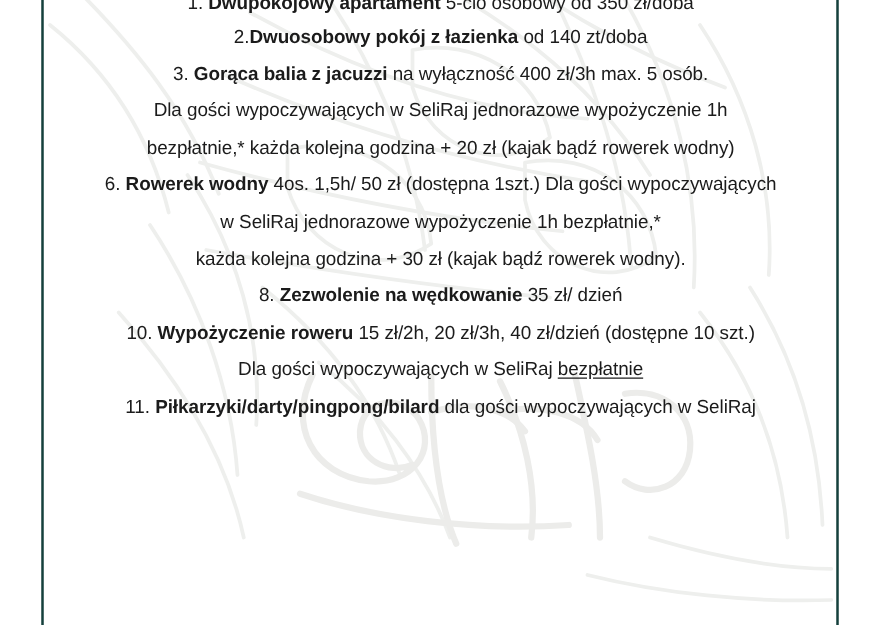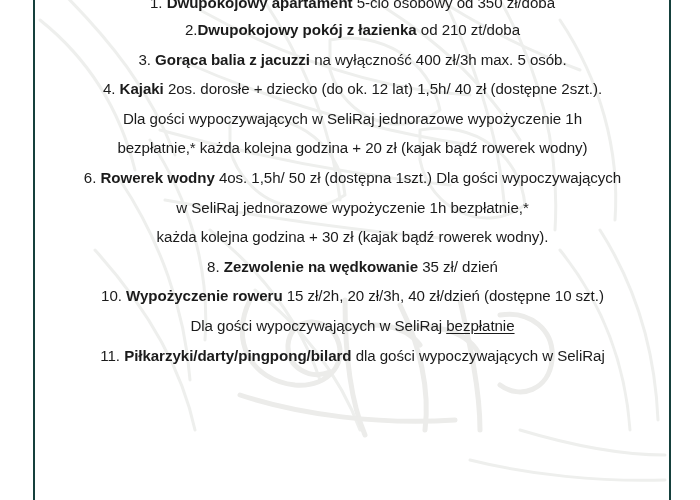--- a/index.html
+++ b/index.html
@@ -126,23 +126,22 @@
       <path d="M40 20 C 90 60, 120 110, 135 170"></path>
       <path d="M60 -10 C 110 40, 150 90, 175 155"></path>
     </g>
   </svg>
 
   <div class="v-rule left"></div>
   <div class="v-rule right"></div>
 
   <div id="content">
       <div class="line first"><span>1. </span><b>Dwupokojowy apartament</b><span>  5-cio  osobowy od 350 zł/doba</span></div>
-      <div class="line"><span>2.</span><b>Dwupokojowy pokój z łazienka</b><span> od 210 zt/doba</span></div>
+      <div class="line"><span>2.</span><b>Dwuosobowy pokój z łazienka</b><span> od 140 zt/doba</span></div>
       <div class="line"><span>3. </span><b>Gorąca balia z jacuzzi</b><span> na wyłączność  400 zł/3h max. 5 osób.</span></div>
-      <div class="line"><span>4. </span><b>Kajaki</b><span> 2os. dorosłe + dziecko (do ok. 12 lat) 1,5h/ 40 zł (dostępne 2szt.).</span></div>
       <div class="line"><span>Dla gości wypoczywających w SeliRaj jednorazowe wypożyczenie 1h</span></div>
       <div class="line"><span>bezpłatnie,* każda kolejna godzina + 20 zł (kajak bądź rowerek wodny)</span></div>
       <div class="line"><span>6. </span><b>Rowerek wodny</b><span> 4os. 1,5h/ 50 zł (dostępna 1szt.) Dla gości wypoczywających</span></div>
       <div class="line"><span>w SeliRaj jednorazowe wypożyczenie 1h bezpłatnie,*</span></div>
       <div class="line"><span>każda  kolejna godzina + 30 zł (kajak bądź rowerek wodny).</span></div>
       <div class="line"><span>8. </span><b>Zezwolenie na wędkowanie</b><span> 35 zł/ dzień</span></div>
       <div class="line"><span>10.  </span><b>Wypożyczenie roweru</b><span> 15 zł/2h, 20 zł/3h, 40 zł/dzień (dostępne 10 szt.)</span></div>
       <div class="line"><span>Dla gości wypoczywających w SeliRaj </span><u>bezpłatnie</u></div>
       <div class="line"><span>11. </span><b>Piłkarzyki/darty/pingpong/bilard</b><span> dla gości wypoczywających w SeliRaj</span></div>
     </div>

